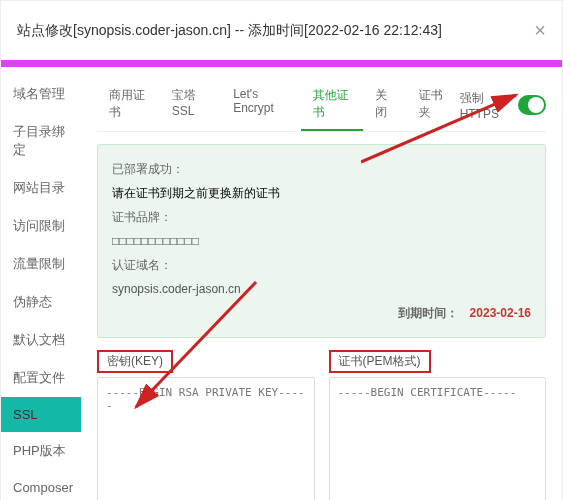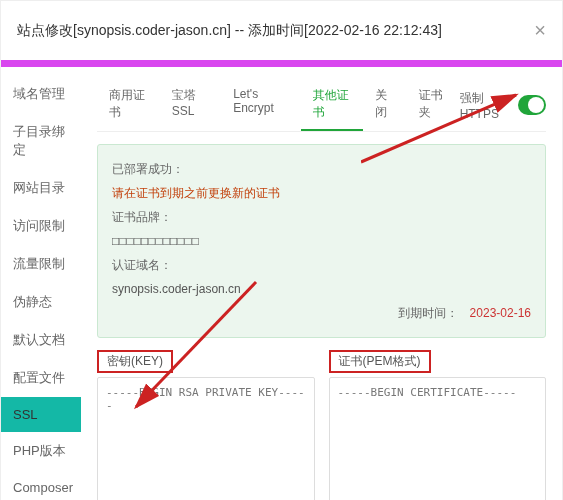--- a/index.html
+++ b/index.html
@@ -22,24 +22,24 @@
     .tab { padding: 8px 12px; color: #666; cursor: pointer; font-size: 12px; border-bottom: 2px solid transparent; }
     .tab.active { color: #20a53a; border-bottom-color: #20a53a; }
     .tab-right { margin-left: auto; display: flex; align-items: center; gap: 8px; }
     
     .toggle { width: 36px; height: 20px; background: #20a53a; border-radius: 10px; position: relative; cursor: pointer; }
     .toggle::after { content: ''; position: absolute; width: 16px; height: 16px; background: #fff; border-radius: 50%; right: 2px; top: 2px; }
     
     .info-box { background: #ecf6ee; border: 1px solid #cae8d1; border-radius: 3px; padding: 12px 14px; margin-bottom: 12px; font-size: 12px; line-height: 2; color: #555; }
     .info-row { display: flex; flex-direction: column; }
     .info-label { color: #666; margin-right: 8px; }
-    .info-link { color: #c2410c; }
+    .info-link { color: #000000; }
     .info-value { color: #555; }
     .info-expire { color: #cc3333; }
-    .info-right { margin-left: auto; }
+    .info-right { margin-left: auto; font-weight: bold; }
     
     .key-cert-row { display: flex; gap: 14px; margin-bottom: 12px; }
     .key-col { flex: 1; }
     .key-label { font-size: 12px; color: #555; margin-bottom: 6px; padding: 2px 4px; }
     .highlight-box { border: 2px solid #cc2222; display: inline-block; padding: 1px 4px; margin-bottom: 4px; }
     .textarea { width: 100%; height: 175px; border: 1px solid #ddd; border-radius: 2px; padding: 8px; font-size: 11px; color: #777; font-family: monospace; resize: none; }
     
     .btn-row { display: flex; gap: 8px; margin-bottom: 14px; }
     .btn { padding: 7px 18px; border: none; border-radius: 12px; font-size: 13px; cursor: pointer; color: #fff; }
     .btn-save { background: #20a53a; }

